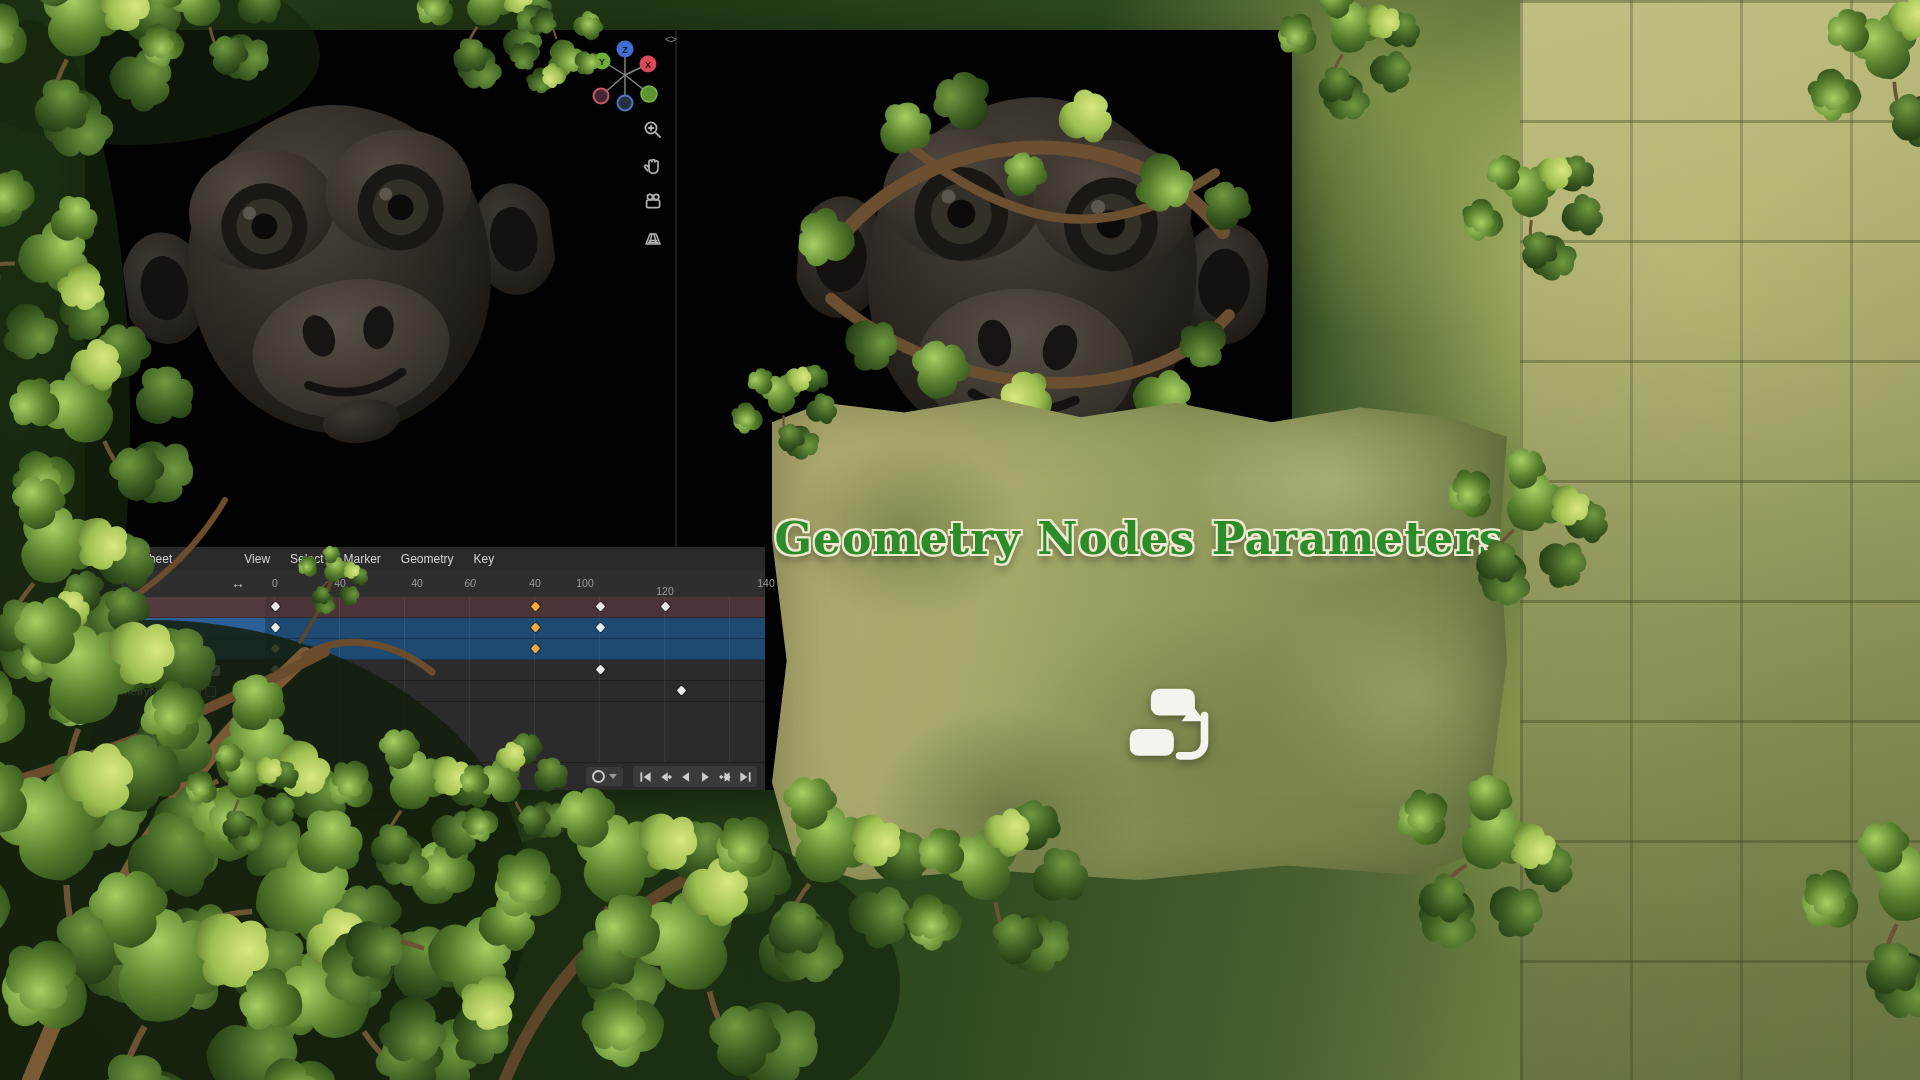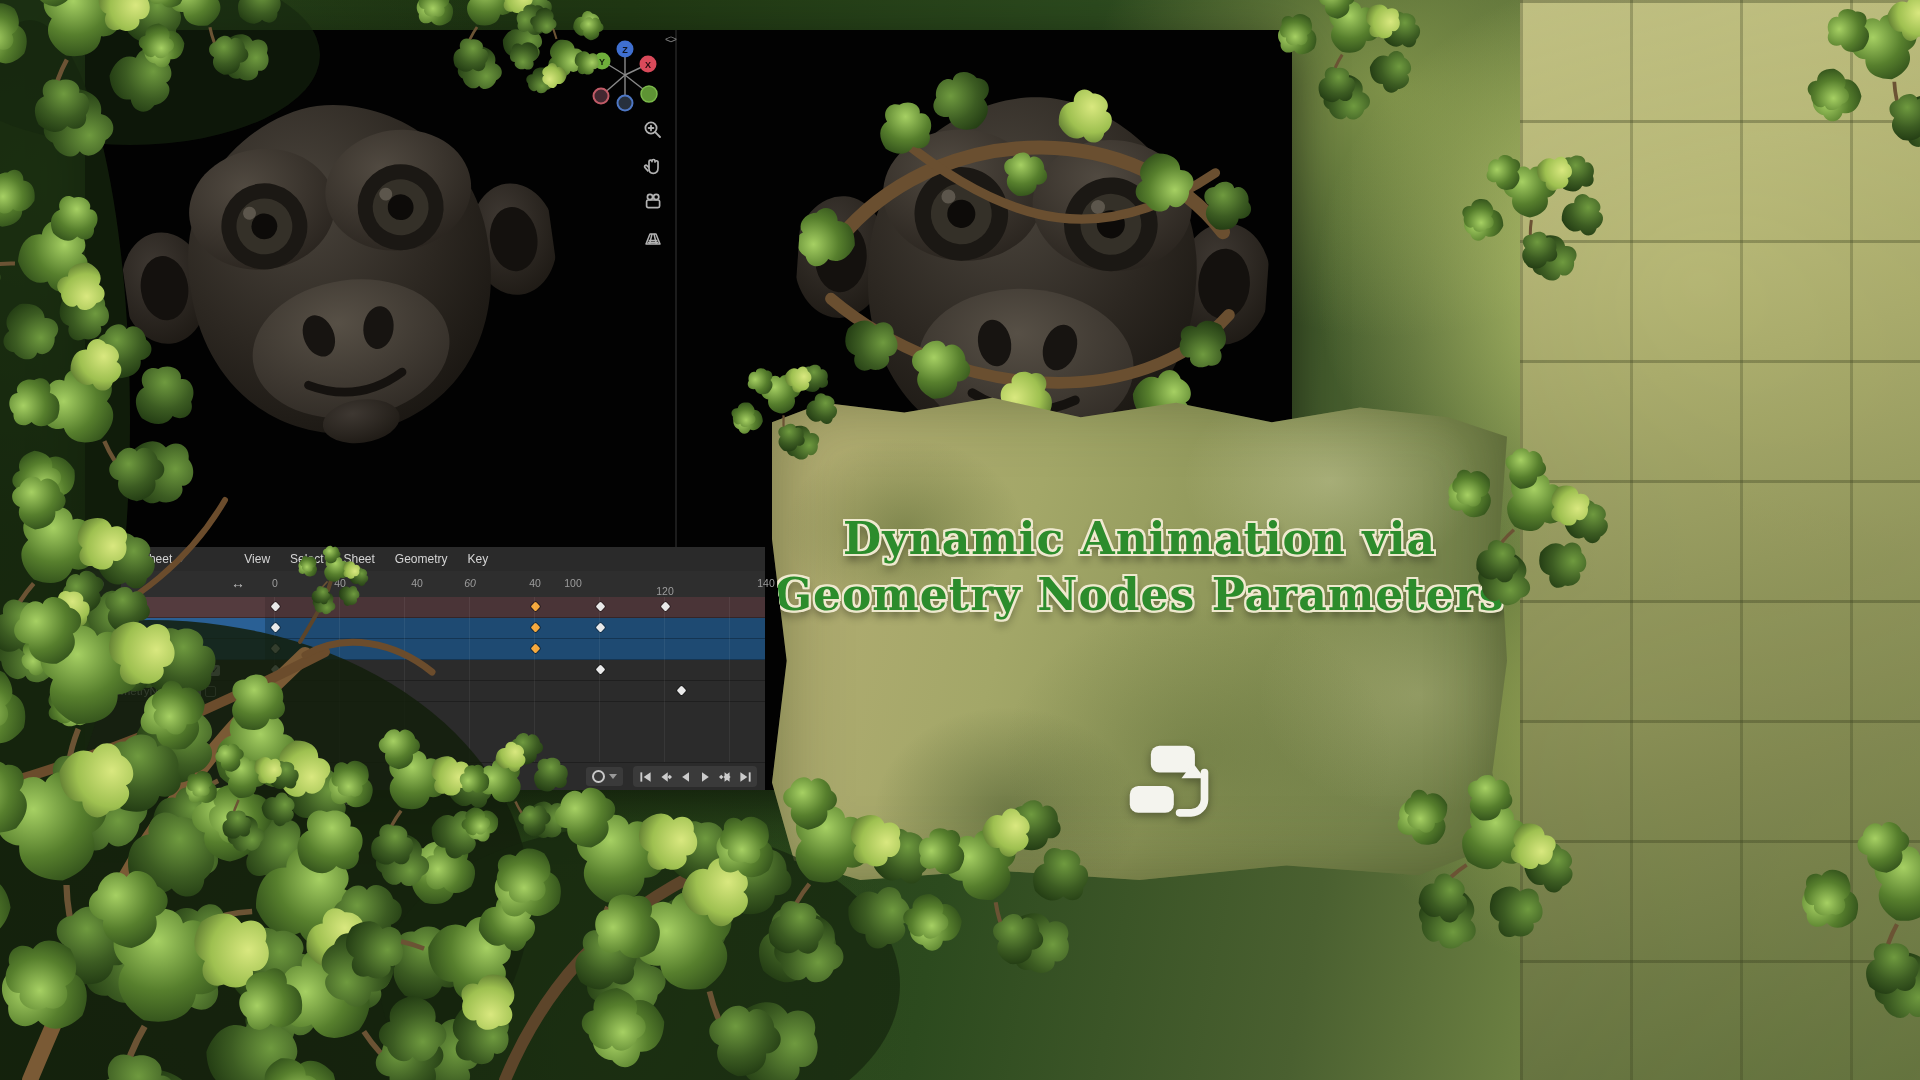--- a/index.html
+++ b/index.html
@@ -285,36 +285,36 @@
     <div class="dope-sheet">
       <div class="ds-header">
         <div class="ds-editor-btn">
           <span class="ds-ed-icon">◆</span>
           <span>Dope Sheet</span>
           <span class="tri-down"></span>
         </div>
         <div class="ds-menus">
             <span class="ds-menu">View</span>
             <span class="ds-menu">Select</span>
-            <span class="ds-menu">Sheet</span>
+            <span class="ds-menu">Marker</span>
             <span class="ds-menu">Geometry</span>
             <span class="ds-menu">Key</span>
           </div>
       </div>
 
       <div class="ds-ruler">
         <span class="ds-filter-dot"></span>
         <span class="ds-resize">↔</span>
         <div class="ds-ruler-nums">
             <span class="ds-frame-num" style="left: 190px;">0</span>
             <span class="ds-frame-num" style="left: 255px;">40</span>
             <span class="ds-frame-num" style="left: 332px;">40</span>
             <span class="ds-frame-num" style="left: 385px; font-style: italic;">60</span>
             <span class="ds-frame-num" style="left: 450px;">40</span>
-            <span class="ds-frame-num" style="left: 488px;">100</span>
+            <span class="ds-frame-num" style="left: 500px;">100</span>
             <span class="ds-frame-num" style="left: 580px; margin-top: 8px;">120</span>
             <span class="ds-frame-num" style="left: 645px; margin-left: 36px;">140</span>
           </div>
       </div>
 
       <div class="ds-body">
         <div>
             <div class="ds-row summary">
               <div class="ds-head">
                 <span class="ds-label"></span>
@@ -422,21 +422,20 @@
                 <path d="M10.5 1h2v10h-2z"></path>
                 <path d="M1.5 1l7.5 5-7.5 5z"></path>
               </svg>
           </button>
         </div>
       </div>
     </div>
   </div>
 
   <div class="stone-tablet">
-    <div class="title-line">Dynamic Animation via</div>
     <div class="title-line">Geometry Nodes Parameters</div>
     <svg class="tablet-icon" viewBox="0 0 96 96" width="92" height="92">
       <rect x="28" y="6" width="46" height="28" rx="9" fill="#f4f4ee"></rect>
       <rect x="6" y="48" width="46" height="28" rx="9" fill="#f4f4ee"></rect>
       <path d="M58 76 h12 a14 14 0 0 0 14-14 V34" stroke="#f4f4ee" stroke-width="8" fill="none" stroke-linecap="round"></path>
       <path d="M72 38 L84 22 L96 38 Z" fill="#f4f4ee" transform="translate(-12 2)"></path>
     </svg>
   </div>
 
   <div class="hints">

